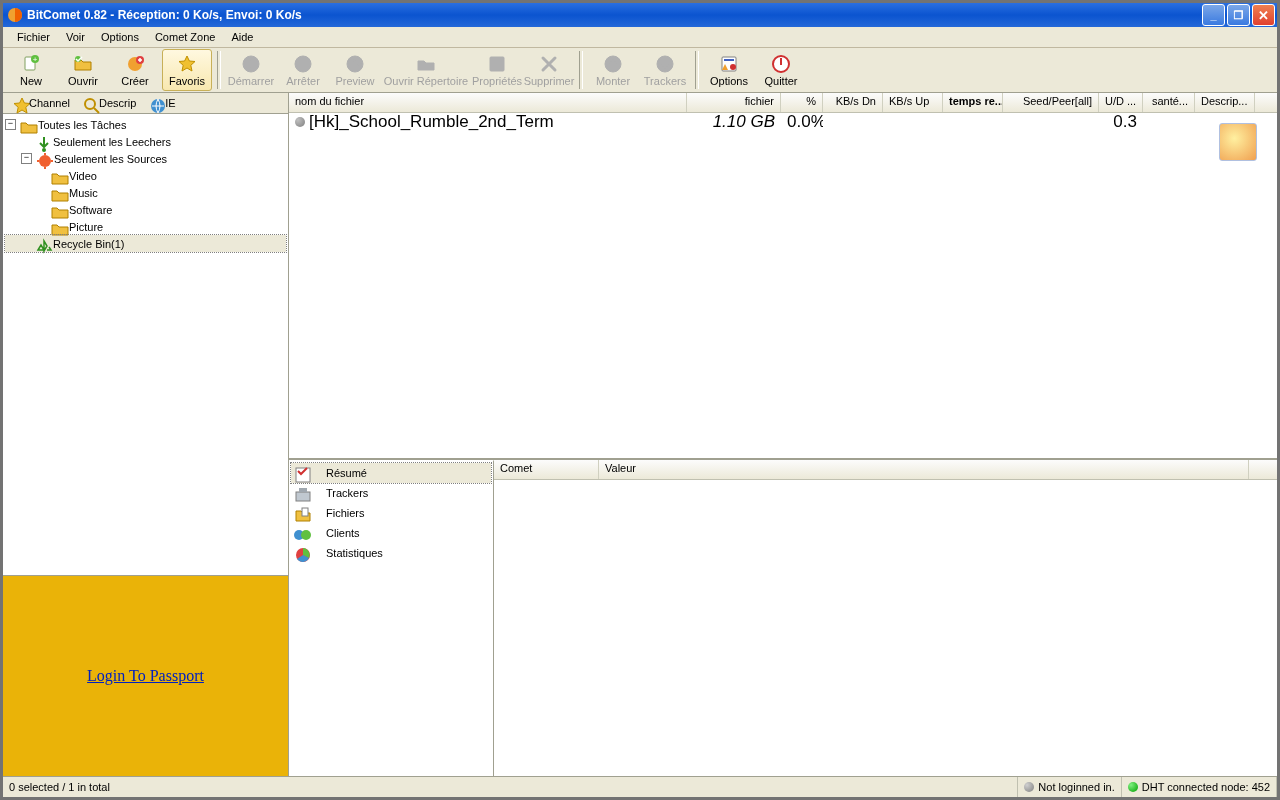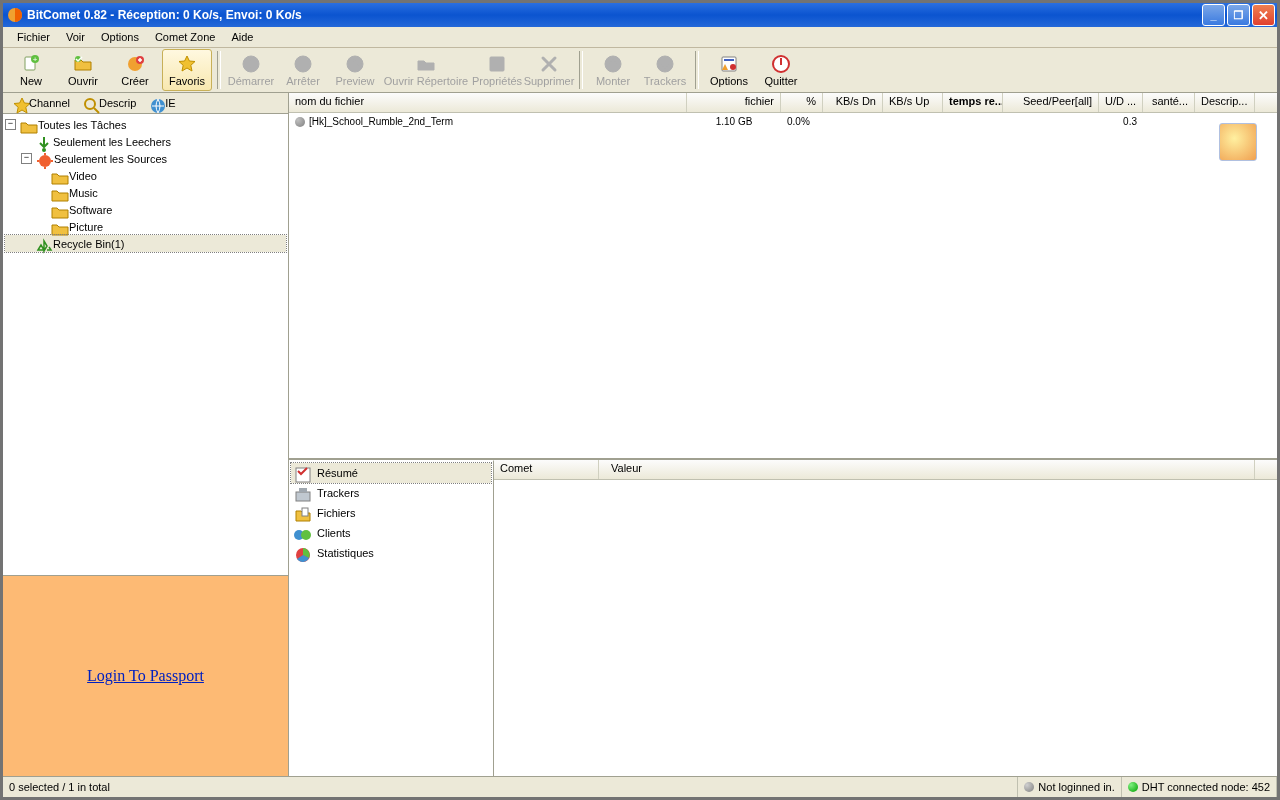--- a/index.html
+++ b/index.html
@@ -24,33 +24,33 @@
 .body-area{flex:1;display:flex;min-height:0}
 .sidebar{width:285px;display:flex;flex-direction:column;border-right:1px solid #a0a090;background:#ece9d8}
 .side-tabs{height:20px;background:#ece9d8;display:flex;align-items:center;padding-left:4px;border-bottom:1px solid #a0a090;gap:2px}
 .side-tab{display:flex;align-items:center;gap:3px;padding:1px 5px;cursor:pointer}
 .tree-panel{flex:1;background:#fff;overflow:auto;padding:2px}
 .tree-row{display:flex;align-items:center;height:17px;white-space:nowrap;cursor:pointer}
 .tree-row.hl{background:#ece9d8;outline:1px dotted #808080}
 .tree-exp{width:9px;height:9px;border:1px solid #808080;background:#fff;color:#000;font-size:9px;text-align:center;line-height:7px;margin-right:3px;cursor:pointer}
 .tree-sp{display:inline-block}
 .tree-ic{width:16px;height:16px;margin-right:3px}
-.promo{height:200px;border-top:1px solid #a0a090;background:#fdba74;display:flex;align-items:center;justify-content:center}
+.promo{height:200px;border-top:1px solid #a0a090;background:#eab308;display:flex;align-items:center;justify-content:center}
 .promo a{color:#0020c0;font-family:"Times New Roman",serif;font-size:16px;text-decoration:underline}
 .main{flex:1;display:flex;flex-direction:column;min-width:0}
 .list-header{position:relative;height:19px;background:linear-gradient(#fcfcfc,#ece9d8);border-bottom:1px solid #c0c0b0;display:flex}
 .lh-col{border-right:1px solid #d0d0c0;padding:2px 6px;box-sizing:border-box;overflow:hidden;white-space:nowrap;font-size:11px;color:#000;cursor:pointer}
 .list-body{flex:1;background:#fff;overflow:auto;position:relative}
 .list-row{display:flex;height:17px;align-items:center}
-.lr-cell{box-sizing:border-box;padding:1px 6px;overflow:hidden;white-space:nowrap;font-size:10px}
+.lr-cell{box-sizing:border-box;padding:1px 6px;overflow:hidden;white-space:nowrap;font-size:17px}
 .status-dot{width:10px;height:10px;border-radius:50%;background:radial-gradient(circle at 30% 30%,#c0c0c0,#808080);margin-right:4px}
 .logo-ov{position:absolute;right:20px;top:10px;width:36px;height:36px;border:1px solid #b0c0e0;border-radius:3px;background:radial-gradient(circle at 40% 40%,#fff0a0,#f0a050)}
 .bottom-panels{height:316px;display:flex;min-height:0;border-top:2px solid #a0a090;background:#ece9d8}
 .bp-left{width:200px;background:#fff;border-right:1px solid #a0a090;border-top:1px solid #fff;padding:2px}
-.bp-item{display:flex;align-items:center;height:18px;padding:1px 2px;gap:8px;cursor:pointer}
+.bp-item{display:flex;align-items:center;height:18px;padding:1px 2px;gap:17px;cursor:pointer}
 .bp-item.sel{background:#ece9d8;outline:1px dotted #808080}
 .bp-ic{width:16px;height:16px}
 .bp-right{flex:1;display:flex;flex-direction:column;background:#fff}
 .bp-header{height:19px;background:linear-gradient(#fcfcfc,#ece9d8);border-bottom:1px solid #c0c0b0;display:flex}
 .statusbar{height:20px;background:#ece9d8;border-top:1px solid #a0a090;display:flex;align-items:center;font-size:11px}
 .sb-sec{padding:2px 6px;border-right:1px solid #c0c0b0;display:flex;align-items:center;gap:4px;height:100%;box-sizing:border-box}
 .sb-sec:first-child{flex:1}
 .dot-g{width:10px;height:10px;border-radius:50%;background:radial-gradient(circle at 30% 30%,#80f080,#00a000)}
 .dot-gr{width:10px;height:10px;border-radius:50%;background:radial-gradient(circle at 30% 30%,#d0d0d0,#808080)}
 
@@ -350,21 +350,21 @@
           <div class="lh-col" style="width: 44px; text-align: right;">U/D ...</div>
           <div class="lh-col" style="width: 52px; text-align: right;">santé...</div>
           <div class="lh-col" style="width: 60px; text-align: left;">Descrip...</div>
         </div>
       <div class="list-body" id="list-body">
           <div class="list-row">
             <div class="lr-cell" style="width: 398px; text-align: left; display: flex; align-items: center;">
               <span class="status-dot"></span>
               <span>[Hk]_School_Rumble_2nd_Term</span>
             </div>
-            <div class="lr-cell" style="width: 94px; text-align: center;">1.10 GB</div>
+            <div class="lr-cell" style="width: 94px; text-align: right; font-style: italic;">1.10 GB</div>
             <div class="lr-cell" style="width: 42px; text-align: left;">0.0%</div>
             <div class="lr-cell" style="width: 60px; text-align: right;"></div>
             <div class="lr-cell" style="width: 60px; text-align: right;"></div>
             <div class="lr-cell" style="width: 60px; text-align: right;"></div>
             <div class="lr-cell" style="width: 96px; text-align: right;"></div>
             <div class="lr-cell" style="width: 44px; text-align: right;">0.3</div>
             <div class="lr-cell" style="width: 52px; text-align: right;"></div>
             <div class="lr-cell" style="width: 60px; text-align: left;"></div>
           </div>
         <div class="logo-ov"></div>
@@ -415,21 +415,21 @@
                   <path d="M10 10V3A7 7 0 0 1 16 13z" fill="#60c040"></path>
                   <path d="M10 10l6 3A7 7 0 0 1 4 14z" fill="#4090d0"></path>
                 </svg>
               </span>
               <span>Statistiques</span>
             </div>
           </div>
         <div class="bp-right">
           <div class="bp-header" id="bp-header">
               <div class="lh-col" style="width: 105px;">Comet</div>
-              <div class="lh-col" style="width: 650px; margin-left: 6px;">Valeur</div>
+              <div class="lh-col" style="width: 650px;">Valeur</div>
             </div>
           <div style="flex:1;background:#fff"></div>
         </div>
       </div>
     </div>
   </div>
 
   <div class="statusbar">
     <div class="sb-sec">
         <span>0 selected / 1 in total</span>

